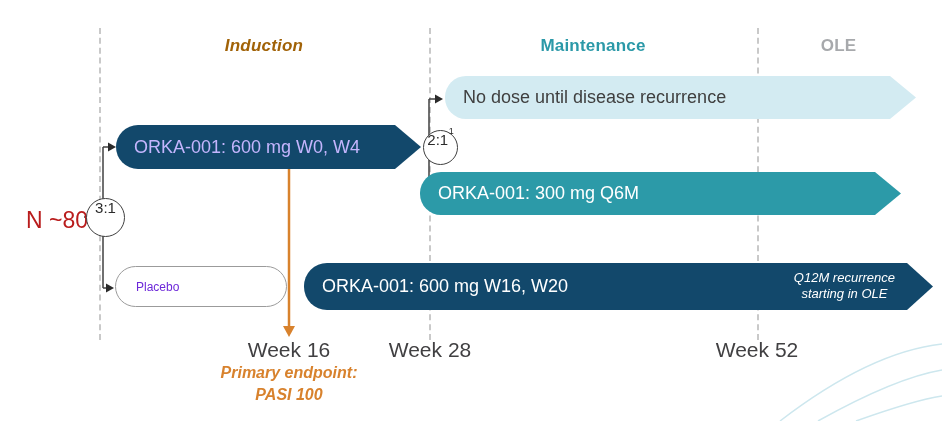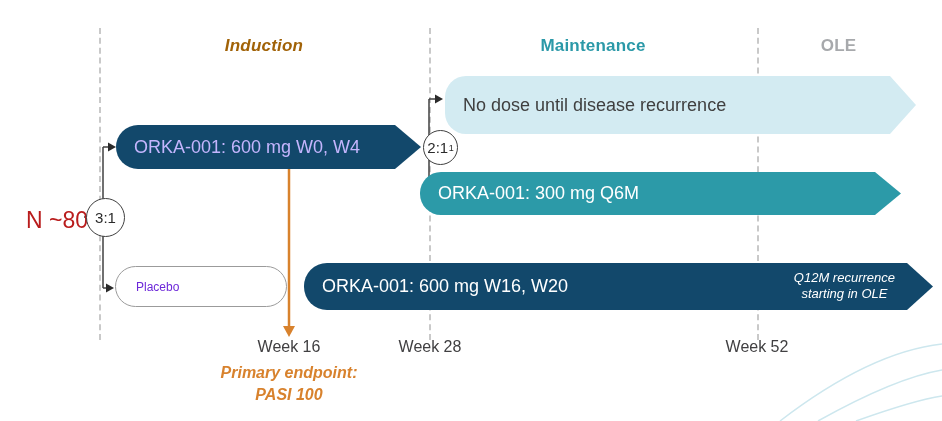--- a/index.html
+++ b/index.html
@@ -68,21 +68,21 @@
     left: 116px; top: 125px;
     width: 279px; height: 44px;
     background: #12486b;
     border-radius: 22px 0 0 22px;
     color: #c4b5fd;
   }
   .bar-induction .tip { background: #12486b; }
 
   .bar-nodose {
     left: 445px; top: 76px;
-    width: 445px; height: 58px;
+    width: 445px; height: 43px;
     background: #d3ebf2;
     border-radius: 21px 0 0 21px;
     color: #3f3f3f;
   }
   .bar-nodose .tip { background: #d3ebf2; }
 
   .bar-q6m {
     left: 420px; top: 172px;
     width: 455px; height: 43px;
     background: #2c9aa8;
@@ -127,21 +127,20 @@
     color: #6d28d9;
   }
 
   
   .ratio-circle {
     position: absolute;
     background: #ffffff;
     border: 1.5px solid #404040;
     border-radius: 50%;
     display: flex;
-    align-items: center;
     justify-content: center;
     font-size: 15px;
     color: #2b2b2b;
   }
   .ratio-31 { left: 86px;  top: 198px; width: 39px; height: 39px; }
   .ratio-21 { left: 423px; top: 130px; width: 35px; height: 35px; }
   .ratio-circle sup { font-size: 9px; line-height: 0; margin-left: 0.5px; }
 
   .n-label {
     position: absolute;
@@ -150,21 +149,21 @@
     color: #b91c1c;
     white-space: nowrap;
   }
 
   
   .week-label {
     position: absolute;
     top: 338px;
     width: 120px;
     text-align: center;
-    font-size: 16px;
+    font-size: 21px;
     color: #414042;
   }
   .wk16 { left: 229px; }
   .wk28 { left: 370px; }
   .wk52 { left: 697px; }
 
   .endpoint {
     position: absolute;
     left: 194px; top: 362px;
     width: 190px;

